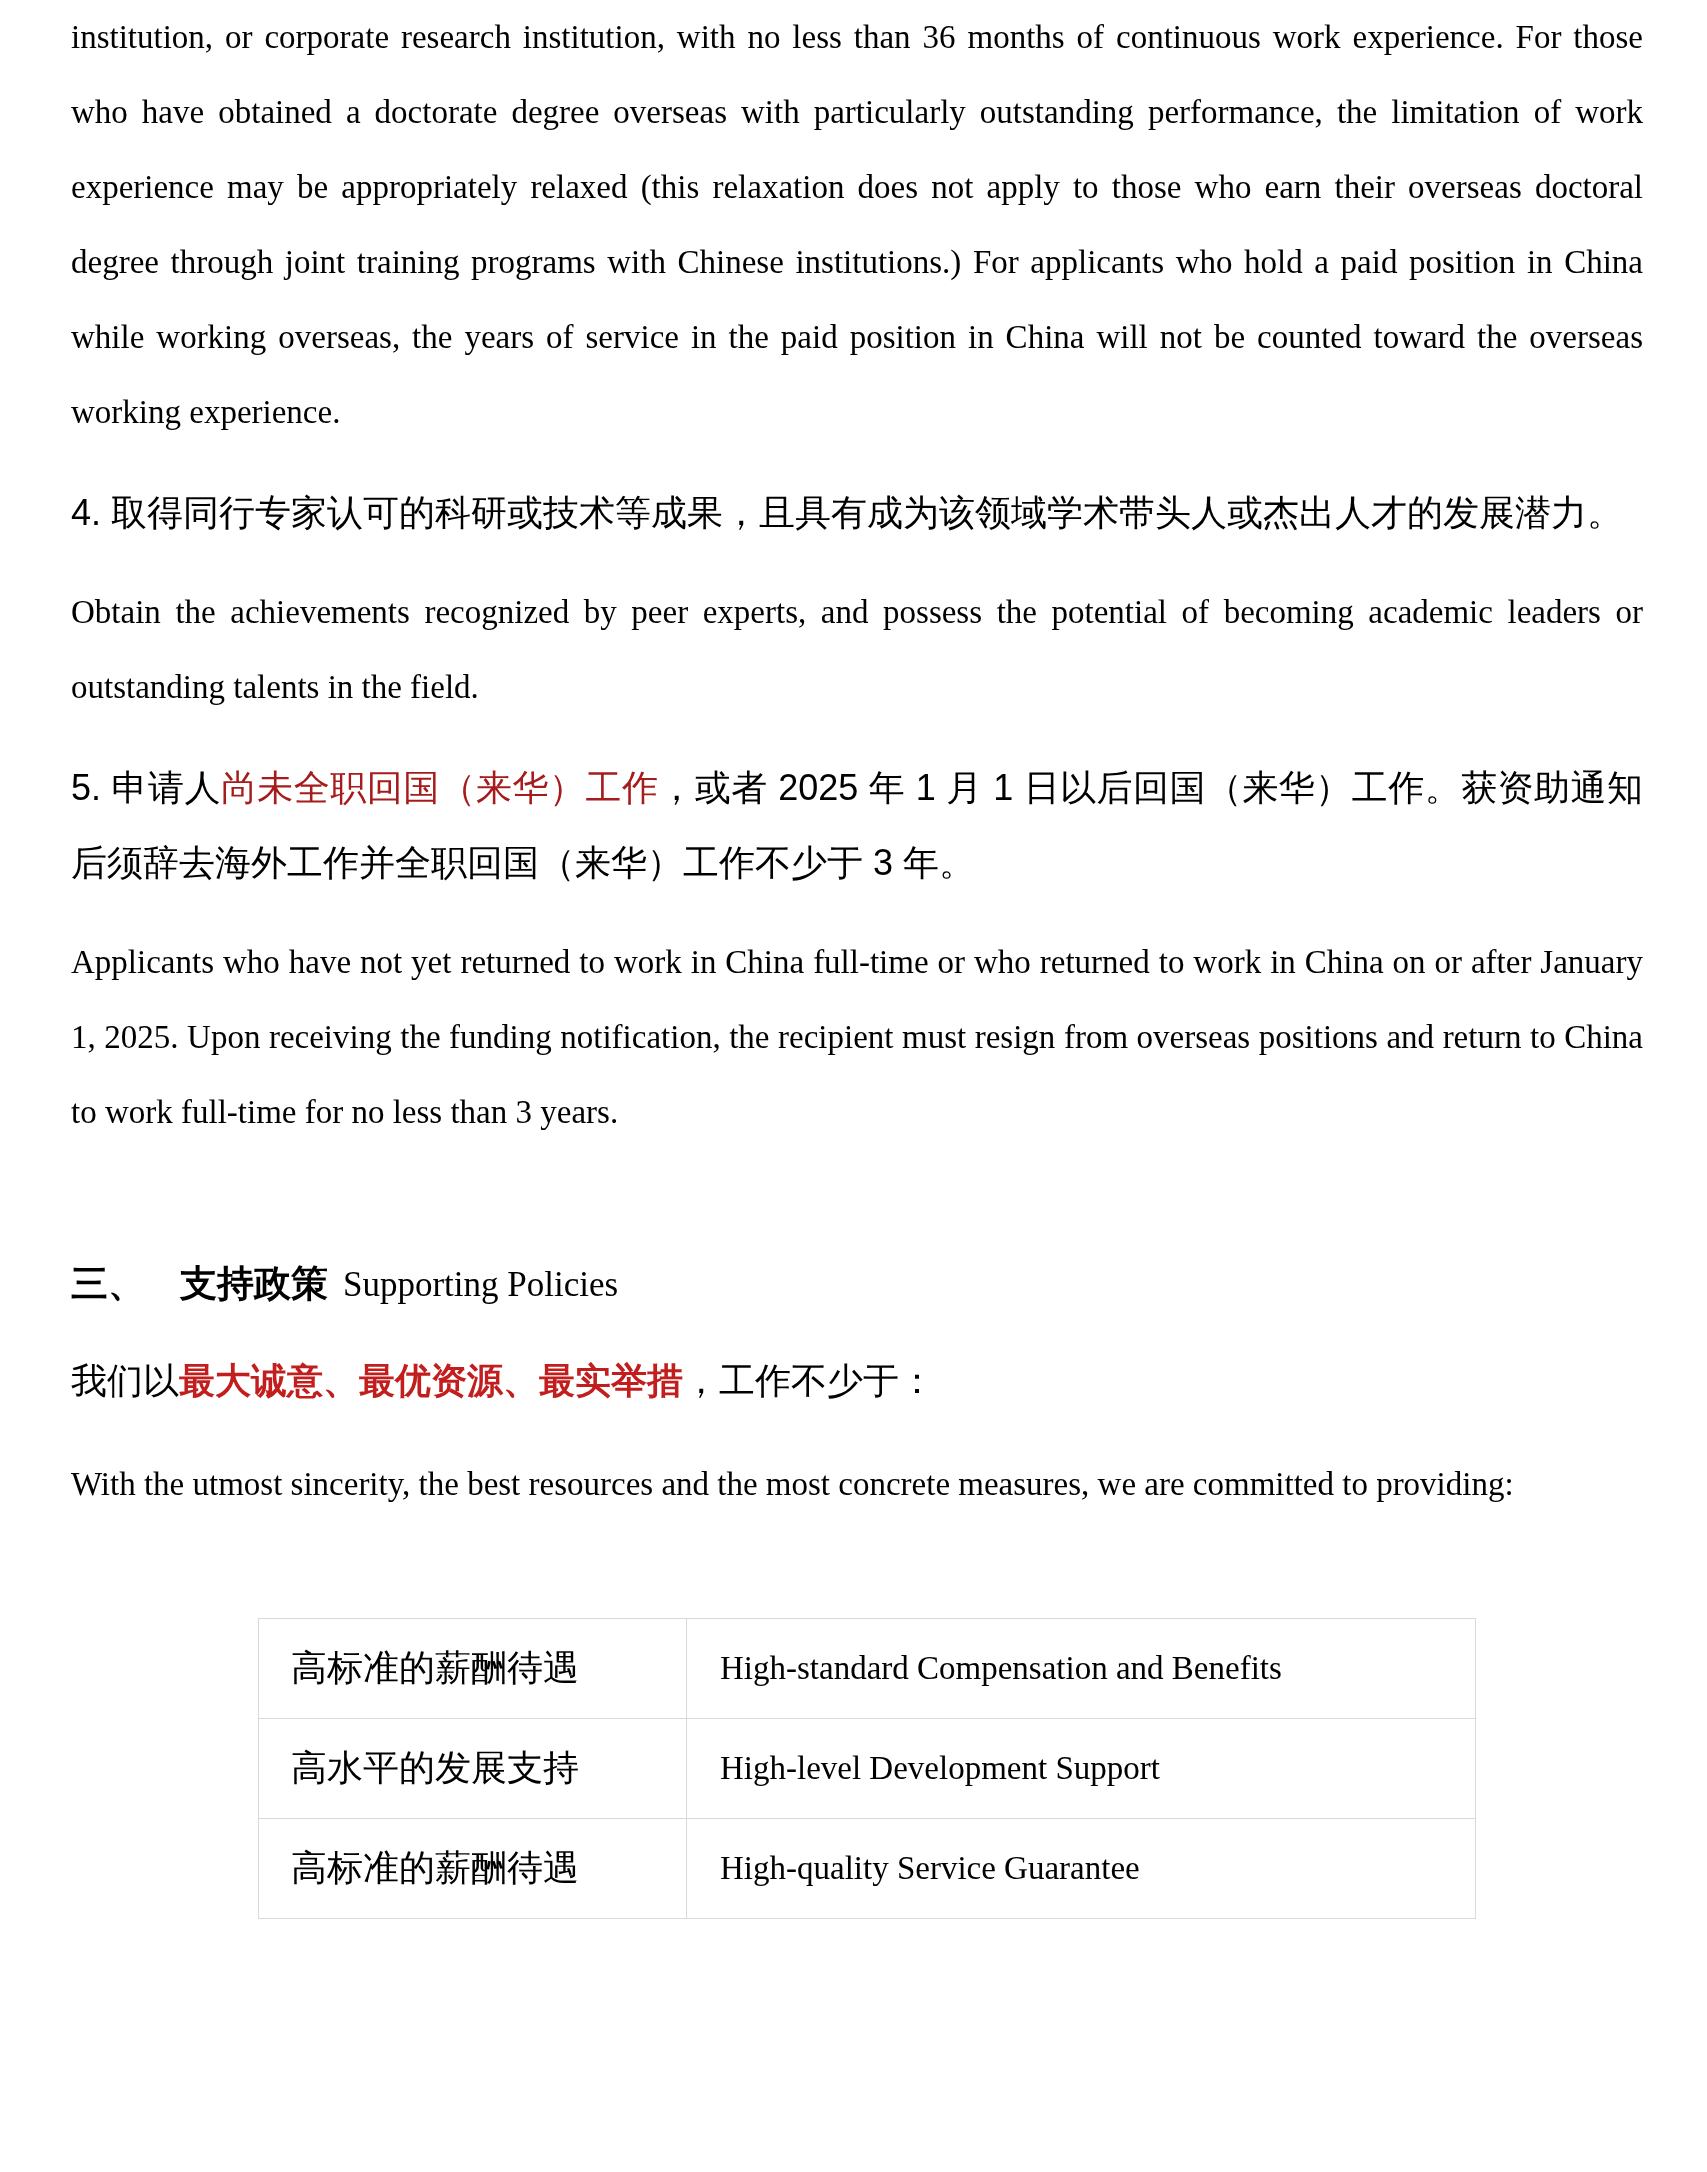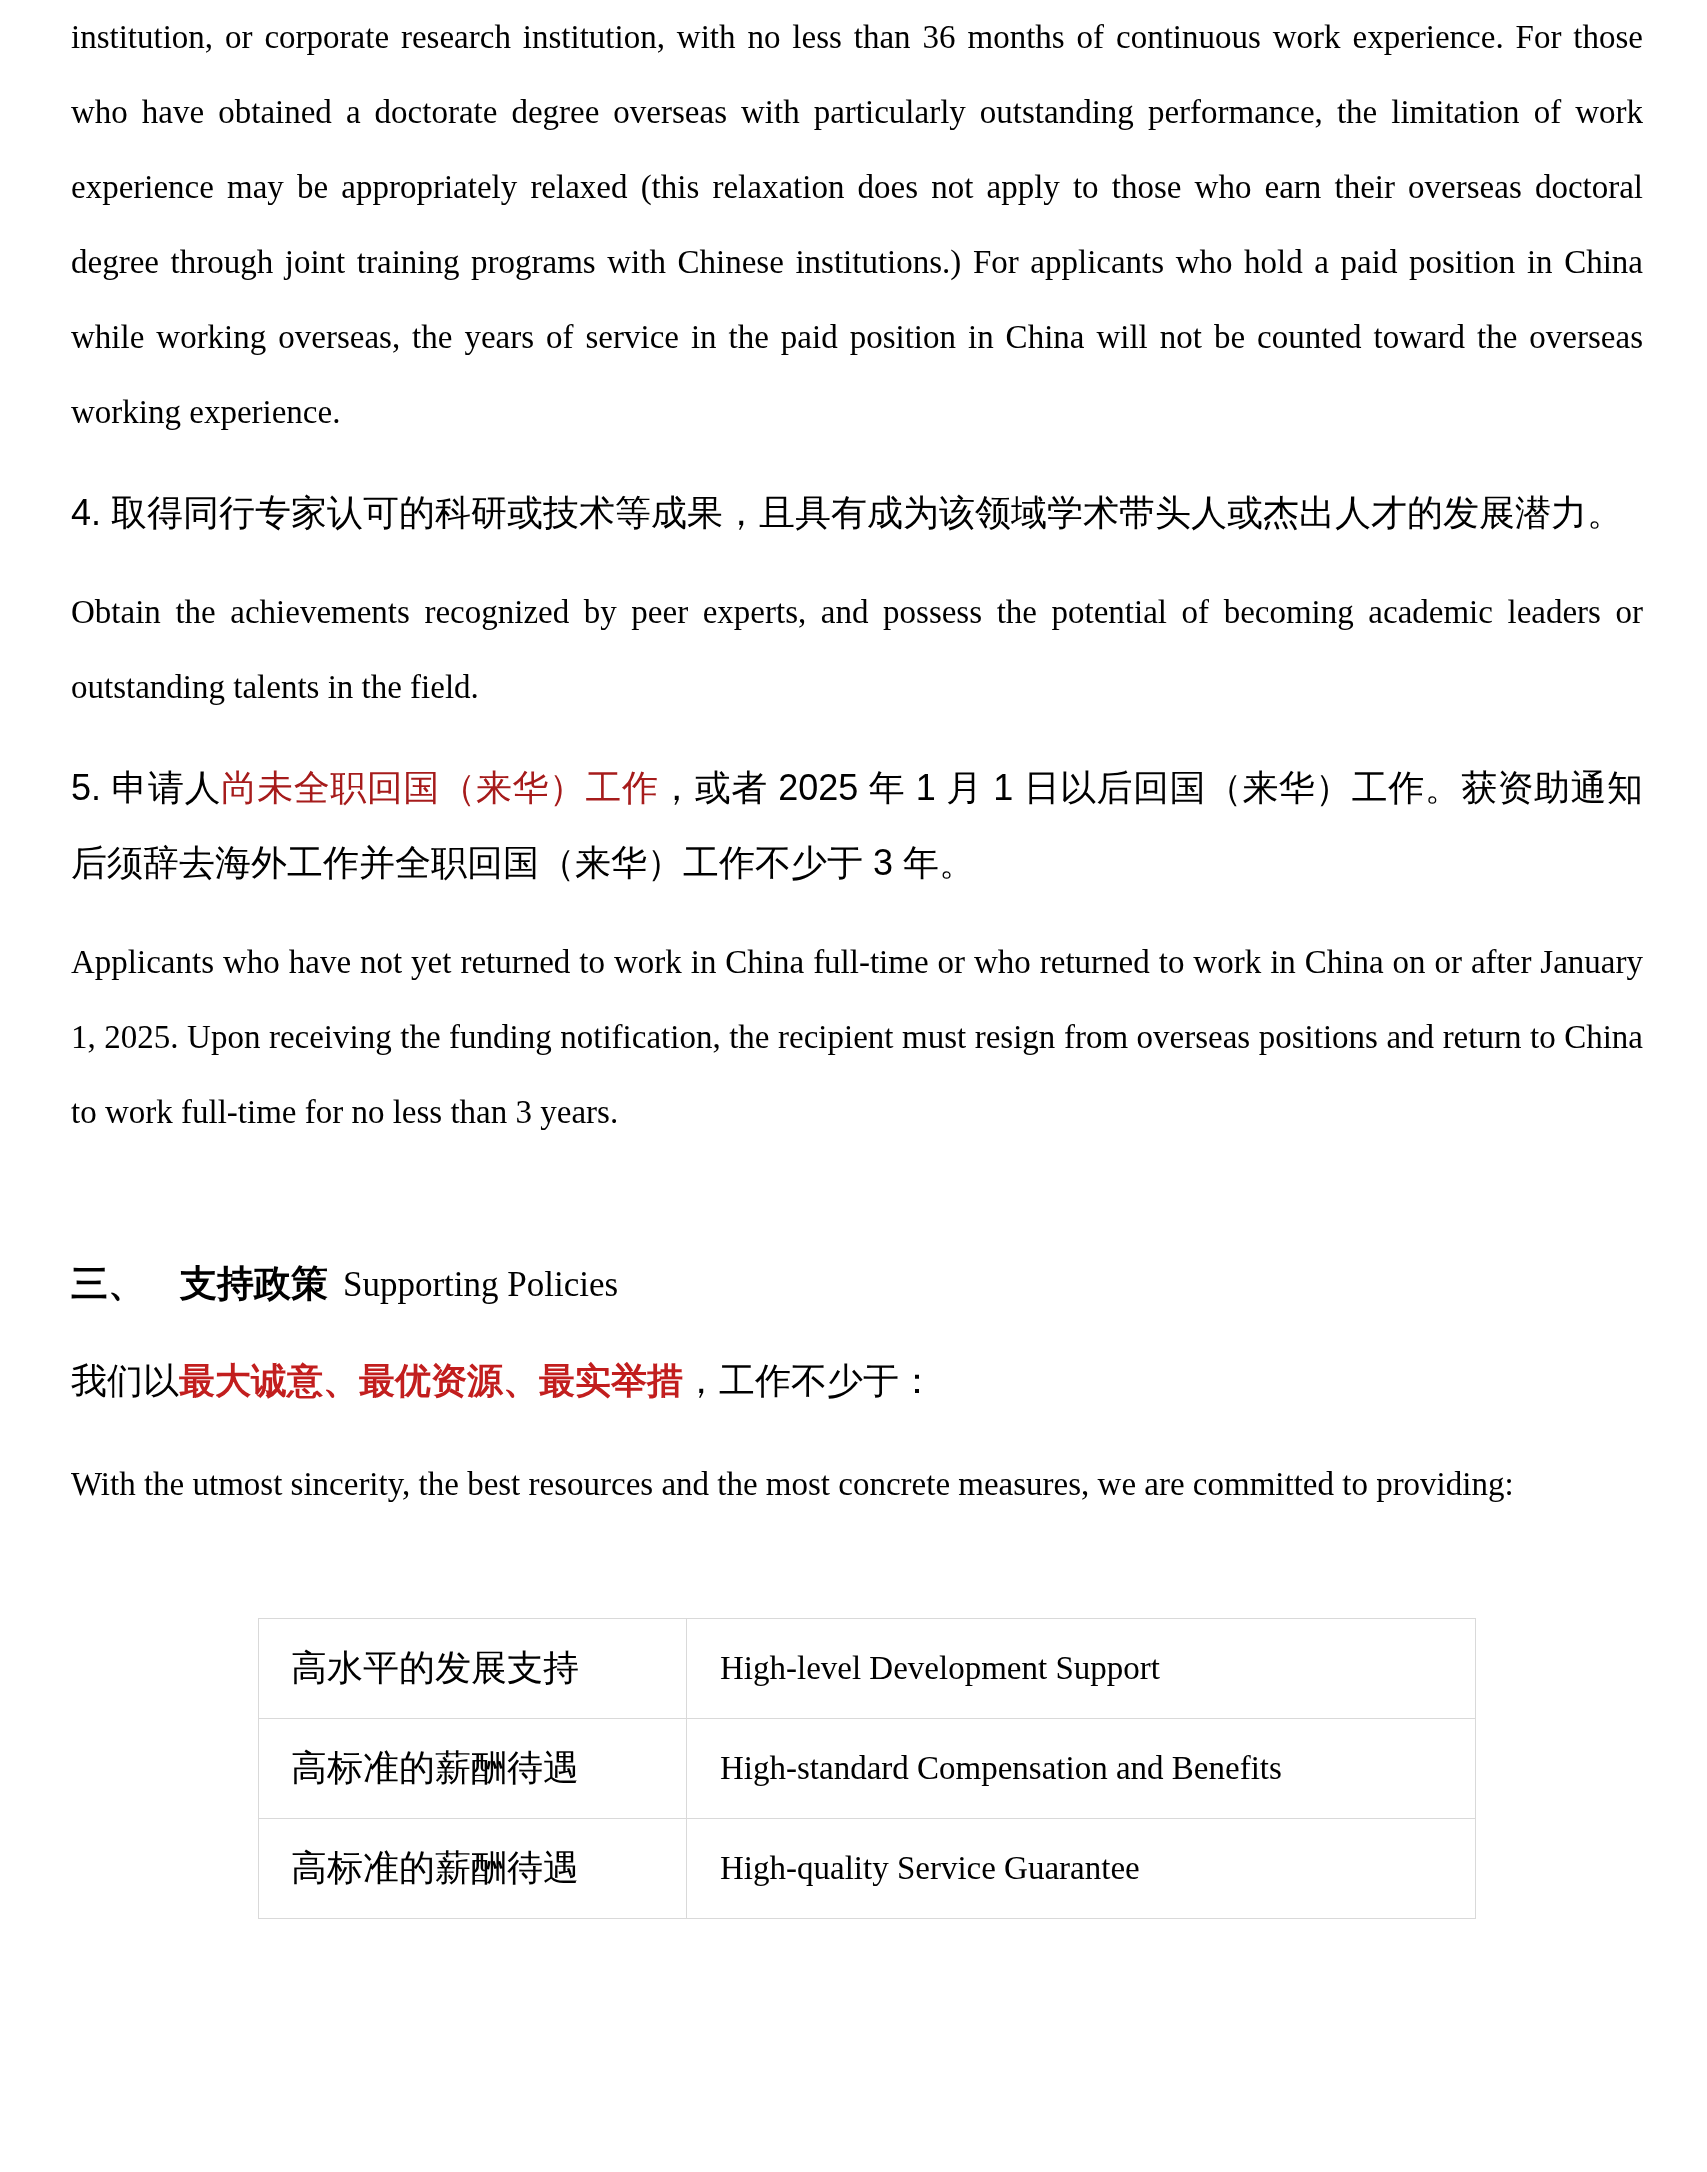--- a/index.html
+++ b/index.html
@@ -116,26 +116,26 @@
 
   <h2 class="heading"><span class="num">三、</span><span class="zh-part">支持政策</span><span class="en-part">Supporting Policies</span></h2>
 
   <p class="zh policy-zh"><span>我们以</span><span class="red" style="color:#C21E1E">最大诚意、最优资源、最实举措</span><span>，工作不少于：</span></p>
 
   <p class="en policy-en">With the utmost sincerity, the best resources and the most concrete measures, we are committed to providing:</p>
 
   <table class="policy-table">
     <tbody>
       <tr>
+        <td class="td-zh">高标准的薪酬待遇</td>
+        <td class="td-en">High-standard Compensation and Benefits</td>
+      </tr>
+      <tr>
         <td class="td-zh">高水平的发展支持</td>
         <td class="td-en">High-level Development Support</td>
-      </tr>
-      <tr>
-        <td class="td-zh">高标准的薪酬待遇</td>
-        <td class="td-en">High-standard Compensation and Benefits</td>
       </tr>
       <tr>
         <td class="td-zh">高标准的薪酬待遇</td>
         <td class="td-en">High-quality Service Guarantee</td>
       </tr>
     </tbody>
   </table>
 
 </div>
 

